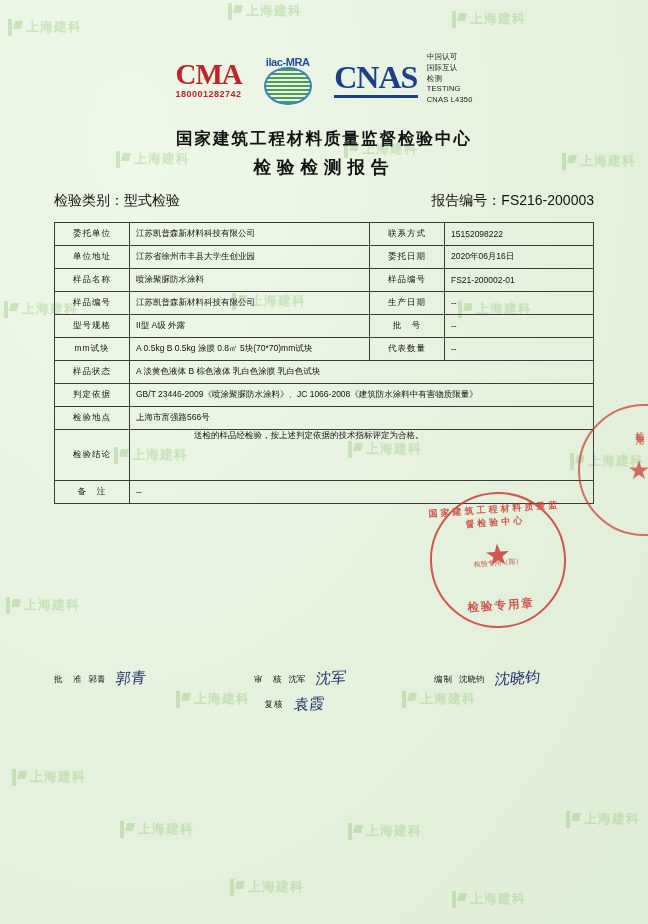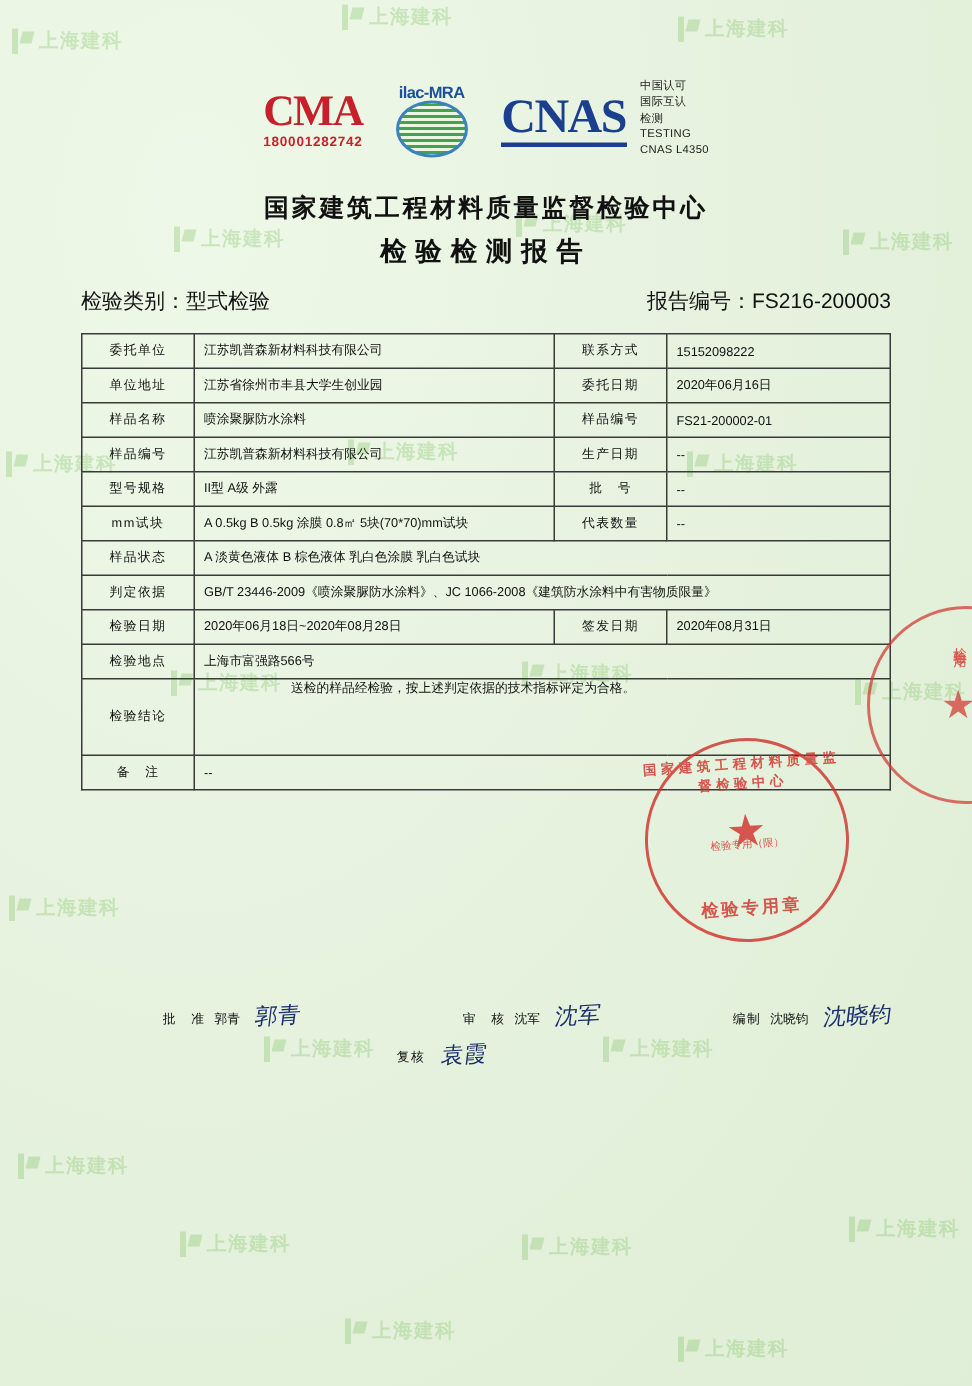--- a/index.html
+++ b/index.html
@@ -213,21 +213,20 @@
     left: 54px;
     top: 672px;
     width: 540px;
     z-index: 3;
     font-size: 8.5px;
     color: #111;
   }
   .sig-line {
     display: flex;
     align-items: flex-end;
-    justify-content: flex-end;
   }
   .sig-item { display: flex; align-items: flex-end; }
   .sig-item .lbl { letter-spacing: 1px; }
   .sig-item .nm { margin-left: 6px; }
   .sig-item .hand {
     margin-left: 10px;
     font-family: "Liberation Serif", serif;
     font-size: 15px;
     color: #1b2d6b;
     transform: skewX(-10deg) rotate(-3deg);
@@ -477,26 +476,20 @@
       <td class="lab2">代表数量</td>
       <td class="val dash">--</td>
     </tr>
     <tr>
       <td class="lab">样品状态</td>
       <td class="val" colspan="3">A 淡黄色液体 B 棕色液体 乳白色涂膜 乳白色试块</td>
     </tr>
     <tr>
       <td class="lab tall">判定依据</td>
       <td class="val tall" colspan="3">GB/T 23446-2009《喷涂聚脲防水涂料》、JC 1066-2008《建筑防水涂料中有害物质限量》</td>
-    </tr>
-    <tr>
-      <td class="lab">检验日期</td>
-      <td class="val">2020年06月18日~2020年08月28日</td>
-      <td class="lab2">签发日期</td>
-      <td class="val">2020年08月31日</td>
     </tr>
     <tr>
       <td class="lab">检验地点</td>
       <td class="val" colspan="3">上海市富强路566号</td>
     </tr>
     <tr>
       <td class="lab concl">检验结论</td>
       <td class="concl" colspan="3">
         <div class="concl-text">送检的样品经检验，按上述判定依据的技术指标评定为合格。</div>
       </td>

